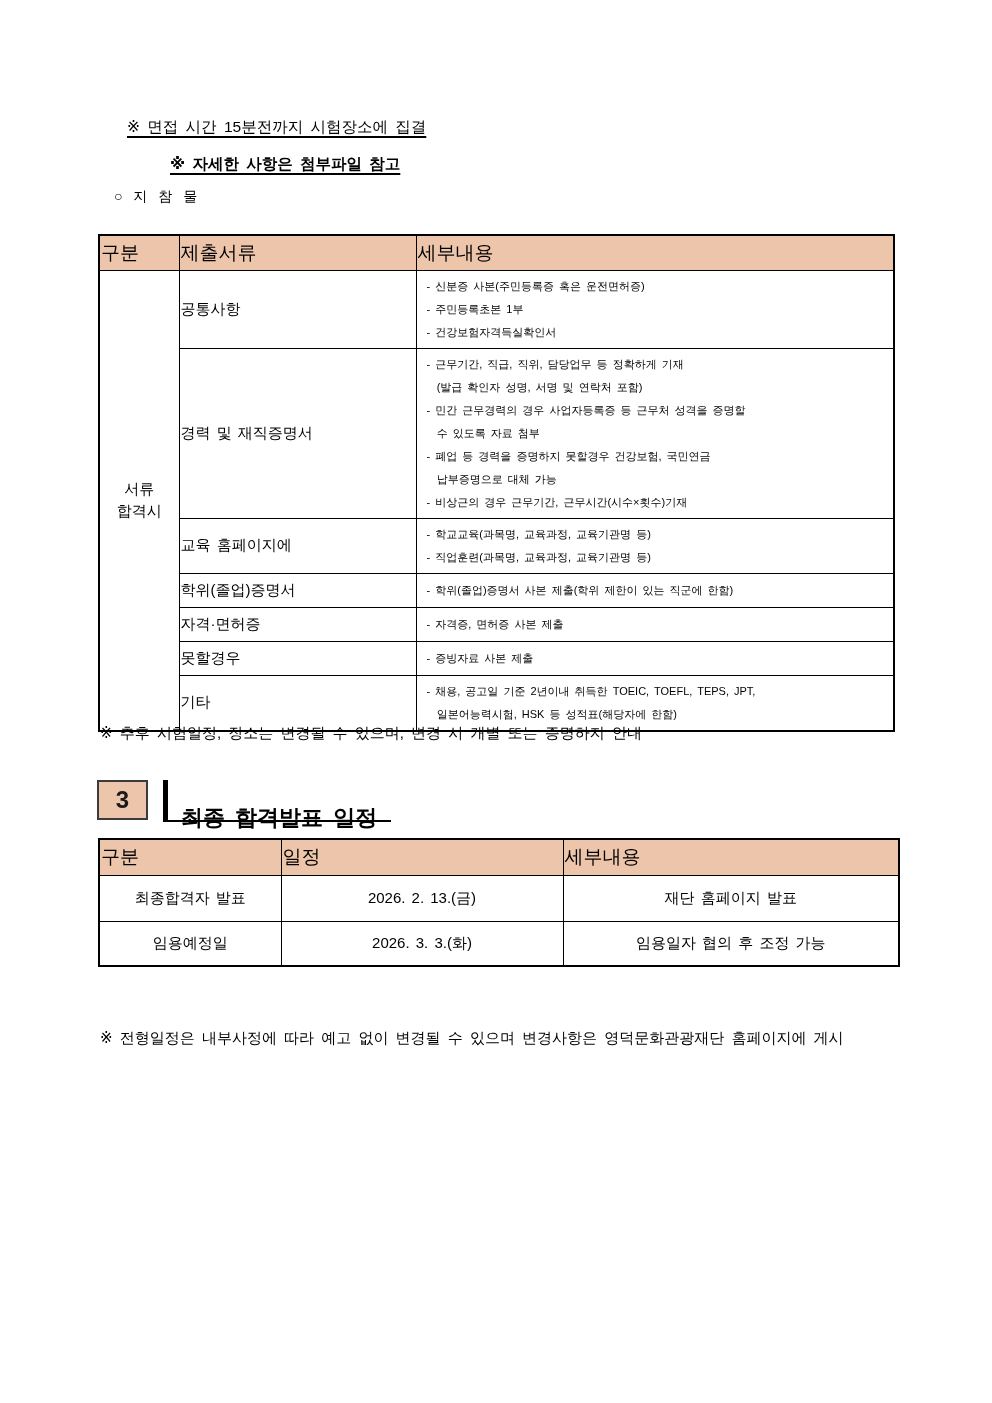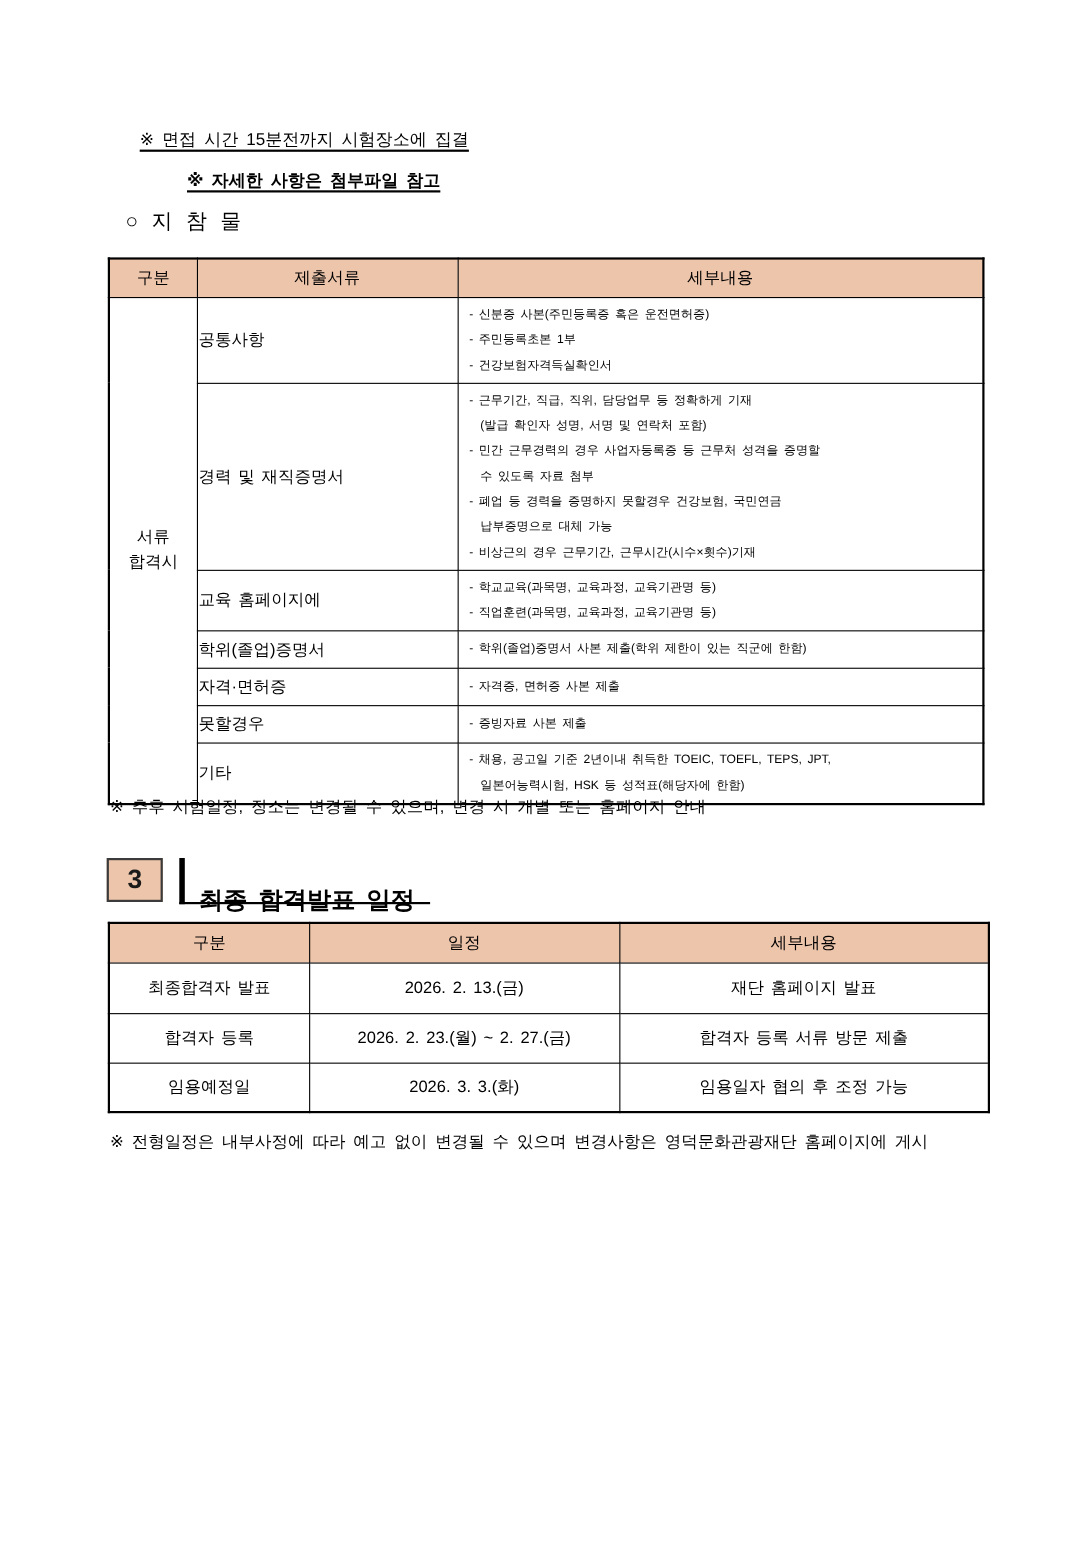--- a/index.html
+++ b/index.html
@@ -5,27 +5,27 @@
   html,body{margin:0;padding:0;}
   body{
     width:992px;height:1403px;background:#ffffff;position:relative;
     font-family:"Liberation Sans","DejaVu Sans",sans-serif;color:#000;
   }
   .abs{position:absolute;}
   
   .note{font-size:15.5px;word-spacing:3px;white-space:nowrap;}
   .note.u{text-decoration:underline;text-underline-offset:4px;text-decoration-thickness:1.5px;}
   .note.b{font-weight:700;}
-  .subsection{font-size:19px;font-weight:500;word-spacing:7px;white-space:nowrap;}
+  .subsection{font-size:14px;font-weight:500;word-spacing:7px;white-space:nowrap;}
 
   
   table{border-collapse:collapse;table-layout:fixed;}
   table.doc{border:2px solid #000;}
   table.doc td,table.doc th{border:1px solid #000;vertical-align:middle;font-weight:normal;}
-  th.hdr{background:#EDC5AB;font-size:15px;font-weight:700;text-align:center;word-spacing:2px;}
+  th.hdr{background:#EDC5AB;font-size:19px;font-weight:700;text-align:left;word-spacing:2px;}
   td.cat{ text-align:left;font-size:15px;word-spacing:2px;}
   td.details{text-align:left;padding:4px 8px 4px 10px;font-size:11px;}
   .detail-line{white-space:pre-wrap;line-height:23px;word-spacing:2px;}
   td.center{text-align:center;font-size:15px;word-spacing:2px;}
   .group-label div{line-height:22px;text-align:center;font-size:15px;}
 
   
   .section-number-box{
     width:47px;height:36px;background:#EDC5AB;border:2px solid #3b3b3b;
     display:flex;align-items:center;justify-content:center;
@@ -109,21 +109,21 @@
   <tr style="height:56px;">
     <td class="cat">기타</td>
     <td class="details">
       <div class="detail-line">- 채용, 공고일 기준 2년이내 취득한 TOEIC, TOEFL, TEPS, JPT,</div>
       <div class="detail-line">  일본어능력시험, HSK 등 성적표(해당자에 한함)</div>
     </td>
   </tr>
 </tbody>
   </table>
 
-<div class="abs note" style="left:100px;top:724px;font-size:15px;">※ 추후 시험일정, 장소는 변경될 수 있으며, 변경 시 개별 또는 홈페이지 안내</div>
+<div class="abs note" style="left:100px;top:724px;font-size:15px;">※ 추후 시험일정, 장소는 변경될 수 있으며, 변경 시 개별 또는 증명하지 안내</div>
 
 <div class="abs section-number-box" style="left:97px;top:780px;">3</div>
 <div class="section-title-wrap">
   <span class="section-title">최종 합격발표 일정</span>
 </div>
 
 <table class="doc abs" style="left:98px;top:838px;width:800px;">
   <colgroup>
       <col style="width:182px">
       <col style="width:282px">
@@ -134,25 +134,20 @@
     <th class="hdr">구분</th>
     <th class="hdr">일정</th>
     <th class="hdr">세부내용</th>
   </tr>
   <tr style="height:46px;">
     <td class="center">최종합격자 발표</td>
     <td class="center">2026. 2. 13.(금)</td>
     <td class="center">재단 홈페이지 발표</td>
   </tr>
   <tr style="height:45px;">
-    <td class="center">합격자 등록</td>
-    <td class="center">2026. 2. 23.(월) ~ 2. 27.(금)</td>
-    <td class="center">합격자 등록 서류 방문 제출</td>
-  </tr>
-  <tr style="height:45px;">
     <td class="center">임용예정일</td>
     <td class="center">2026. 3. 3.(화)</td>
     <td class="center">임용일자 협의 후 조정 가능</td>
   </tr>
 </tbody>
   </table>
 
 <div class="abs note" style="left:100px;top:1029px;font-size:15px;">※ 전형일정은 내부사정에 따라 예고 없이 변경될 수 있으며 변경사항은 영덕문화관광재단 홈페이지에 게시</div>
 
 </body></html>

